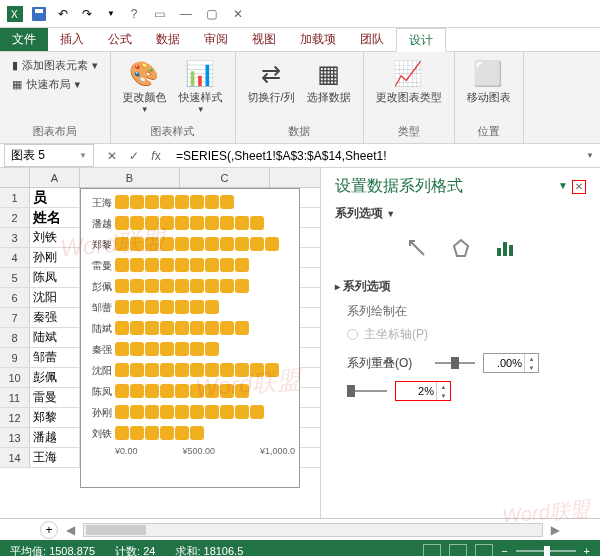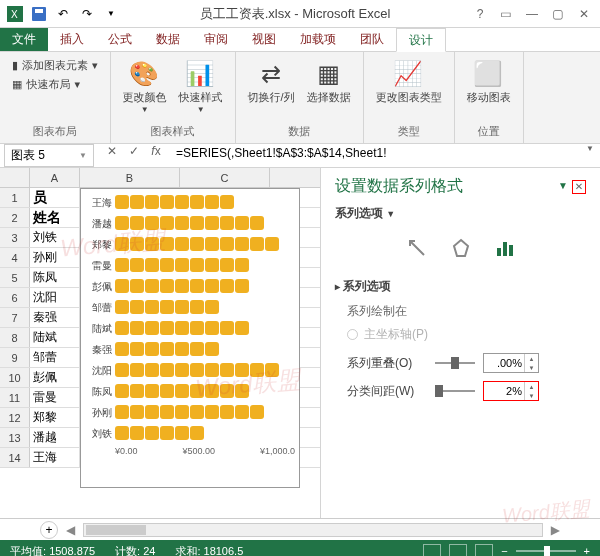--- a/index.html
+++ b/index.html
@@ -13,21 +13,21 @@
 .ribbon-tabs { display: flex; height: 24px; background: #fff; border-bottom: 1px solid #d4d4d4; }
 .tab { padding: 3px 12px; font-size: 12px; color: #7f1d1d; cursor: pointer; }
 .tab.file { background: #217346; color: #fff; }
 .tab.active { background: #fff; color: #217346; border: 1px solid #d4d4d4; border-bottom: 1px solid #fff; margin-bottom: -1px; text-align: right; }
 .ribbon { height: 92px; background: #f3f3f3; border-bottom: 1px solid #d4d4d4; display: flex; }
 .ribbon-group { border-right: 1px solid #d4d4d4; padding: 4px 8px; display: flex; flex-direction: column; align-items: center; justify-content: space-between; }
 .ribbon-group-label { font-size: 11px; color: #666; margin-top: auto; }
 .ribbon-btn { display: flex; flex-direction: column; align-items: center; padding: 2px 4px; cursor: pointer; font-size: 11px; color: #444; }
 .ribbon-icon { width: 32px; height: 32px; display: flex; align-items: center; justify-content: center; font-size: 24px; }
 .ribbon-row { display: flex; gap: 4px; }
-.formula-bar { height: 24px; display: flex; border-bottom: 1px solid #d4d4d4; align-items: flex-start; }
+.formula-bar { height: 24px; display: flex; border-bottom: 1px solid #d4d4d4; align-items: center; }
 .name-box { width: 90px; border: 1px solid #ccc; padding: 2px 6px; font-size: 12px; display: flex; justify-content: space-between; align-items: center; margin: 0 4px; }
 .fx-btns { display: flex; gap: 2px; padding: 0 4px; }
 .fx-btn { width: 20px; display: flex; align-items: center; justify-content: center; color: #666; cursor: pointer; }
 .formula-input { flex: 1; padding: 2px 6px; font-size: 12px; border: none; }
 .content { display: flex; height: 350px; }
 .sheet-area { flex: 1; position: relative; overflow: hidden; }
 .col-headers { display: flex; height: 20px; background: #f0f0f0; border-bottom: 1px solid #ccc; }
 .row-header { width: 30px; background: #f0f0f0; border-right: 1px solid #ccc; display: flex; align-items: center; justify-content: center; font-size: 11px; color: #444; }
 .col-header { border-right: 1px solid #ccc; display: flex; align-items: center; justify-content: center; font-size: 11px; color: #444; }
 .grid-row { display: flex; height: 20px; border-bottom: 1px solid #ddd; }
@@ -87,21 +87,20 @@
     <div class="qat-btn">
         <svg width="14" height="14">
           <rect width="14" height="14" fill="#3a6fc4" rx="1"></rect>
           <rect x="3" y="2" width="8" height="4" fill="#fff"></rect>
         </svg>
       </div>
     <div class="qat-btn">↶</div>
     <div class="qat-btn">↷</div>
     <div class="qat-btn" style="font-size:8px">▼</div>
   </div>
-  <div class="title-text">员工工资表.xlsx - Microsoft Excel</div>
   <div class="win-controls">
     <div class="win-btn">?</div>
     <div class="win-btn">▭</div>
     <div class="win-btn">—</div>
     <div class="win-btn">▢</div>
     <div class="win-btn">✕</div>
   </div>
 </div>
 
 <div class="ribbon-tabs">
@@ -501,21 +500,20 @@
             </div>
           <div class="spinner">
             <input value=".00%" style="">
             <div class="spinner-btns">
                 <div class="spinner-btn">▲</div>
                 <div class="spinner-btn">▼</div>
               </div>
           </div>
         </div>
         <div class="slider-row">
-          <span class="slider-label">分类间距(W)</span>
           <div class="slider-track">
               <div class="slider-thumb" style="left:0"></div>
             </div>
           <div class="spinner highlight">
             <input value="2%" style="">
             <div class="spinner-btns">
                 <div class="spinner-btn">▲</div>
                 <div class="spinner-btn">▼</div>
               </div>
           </div>

